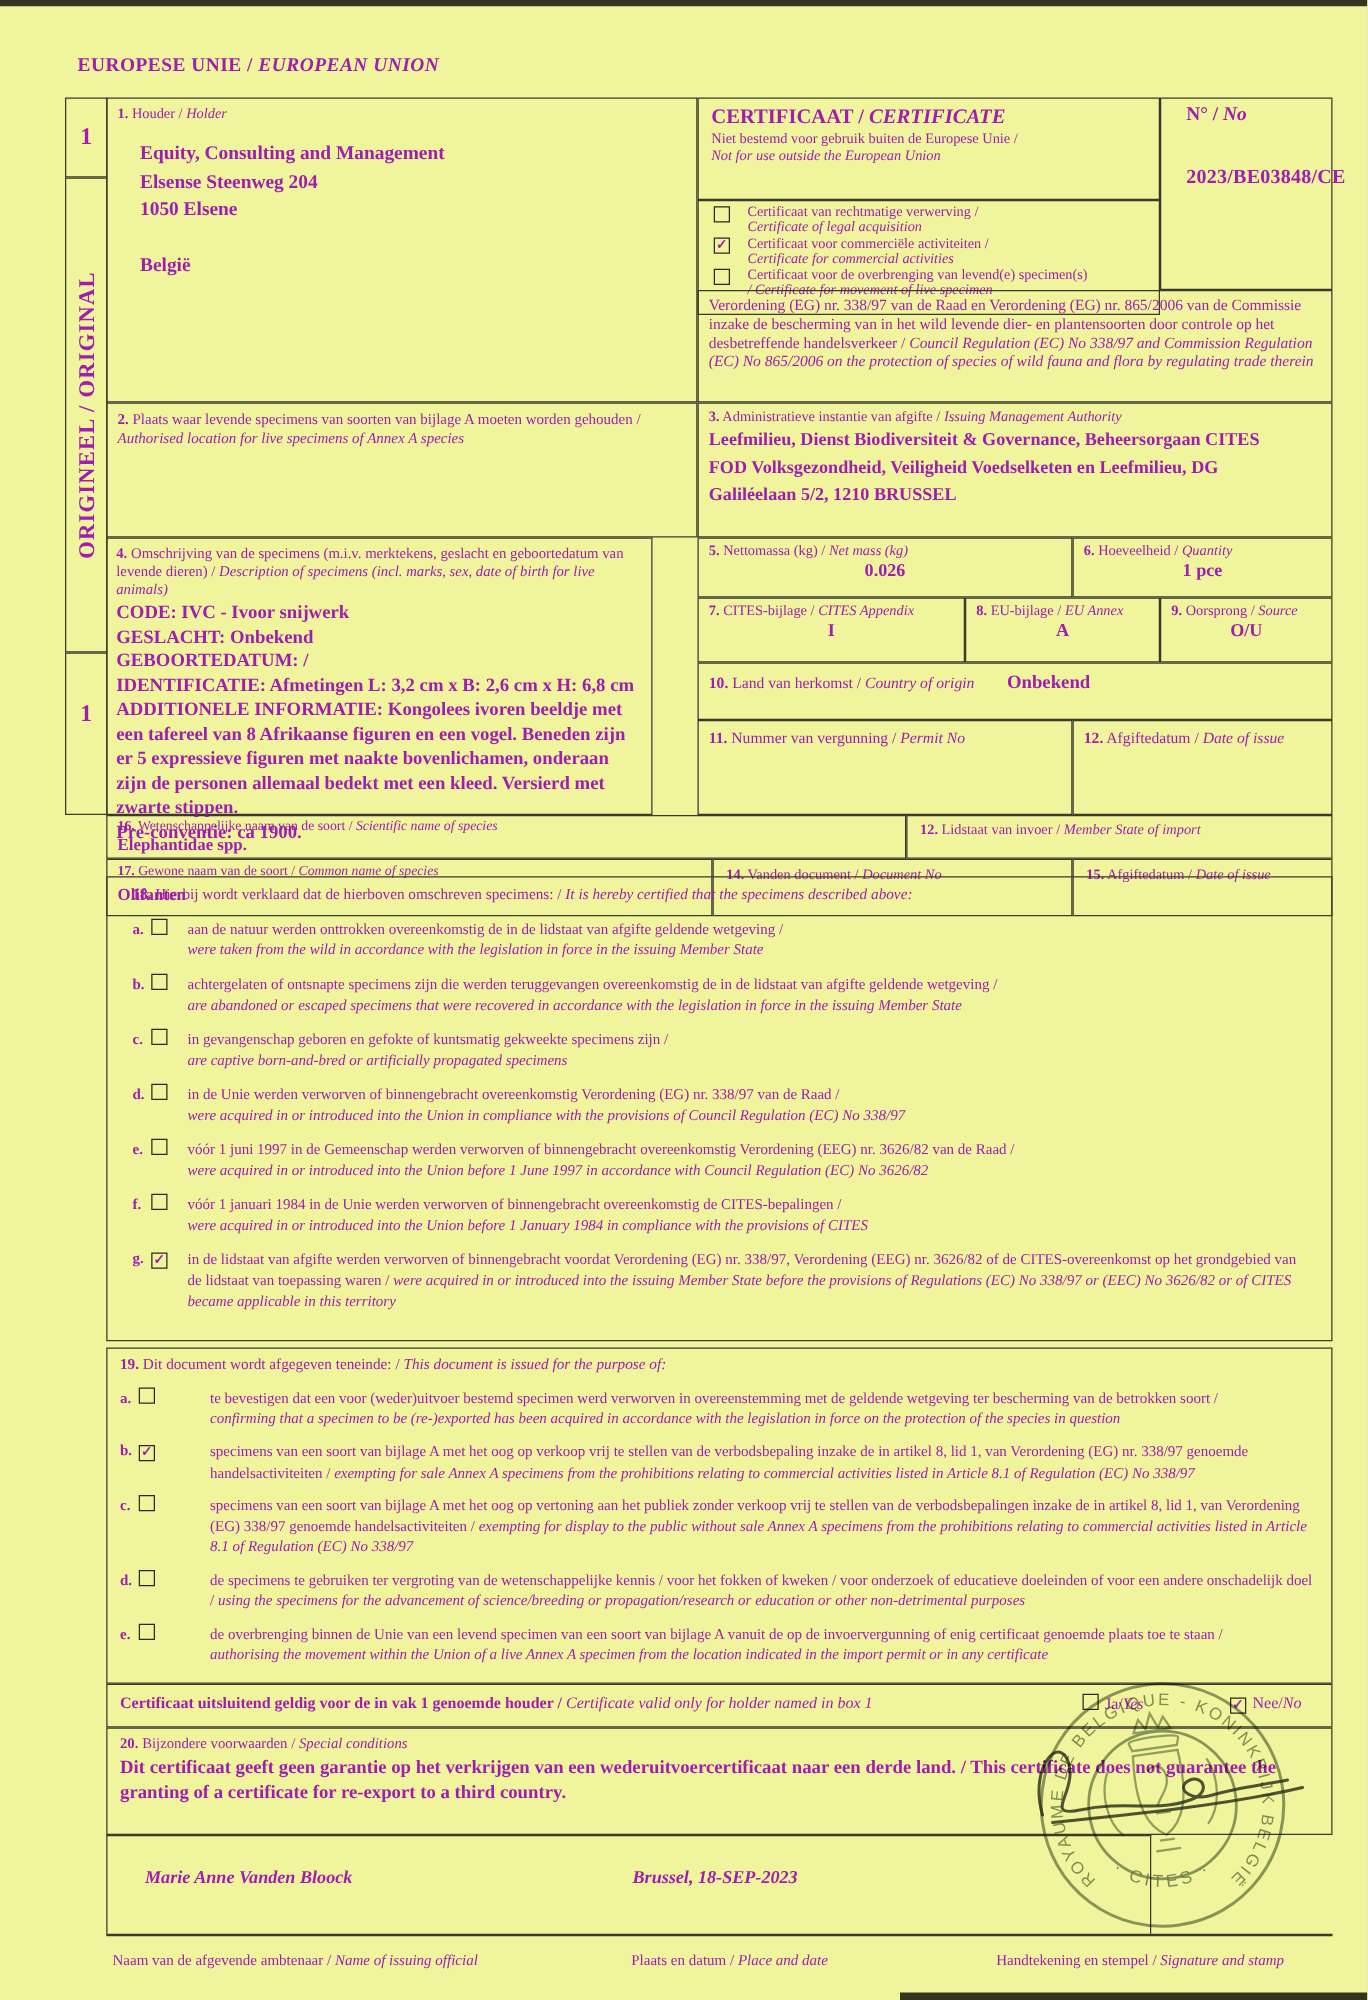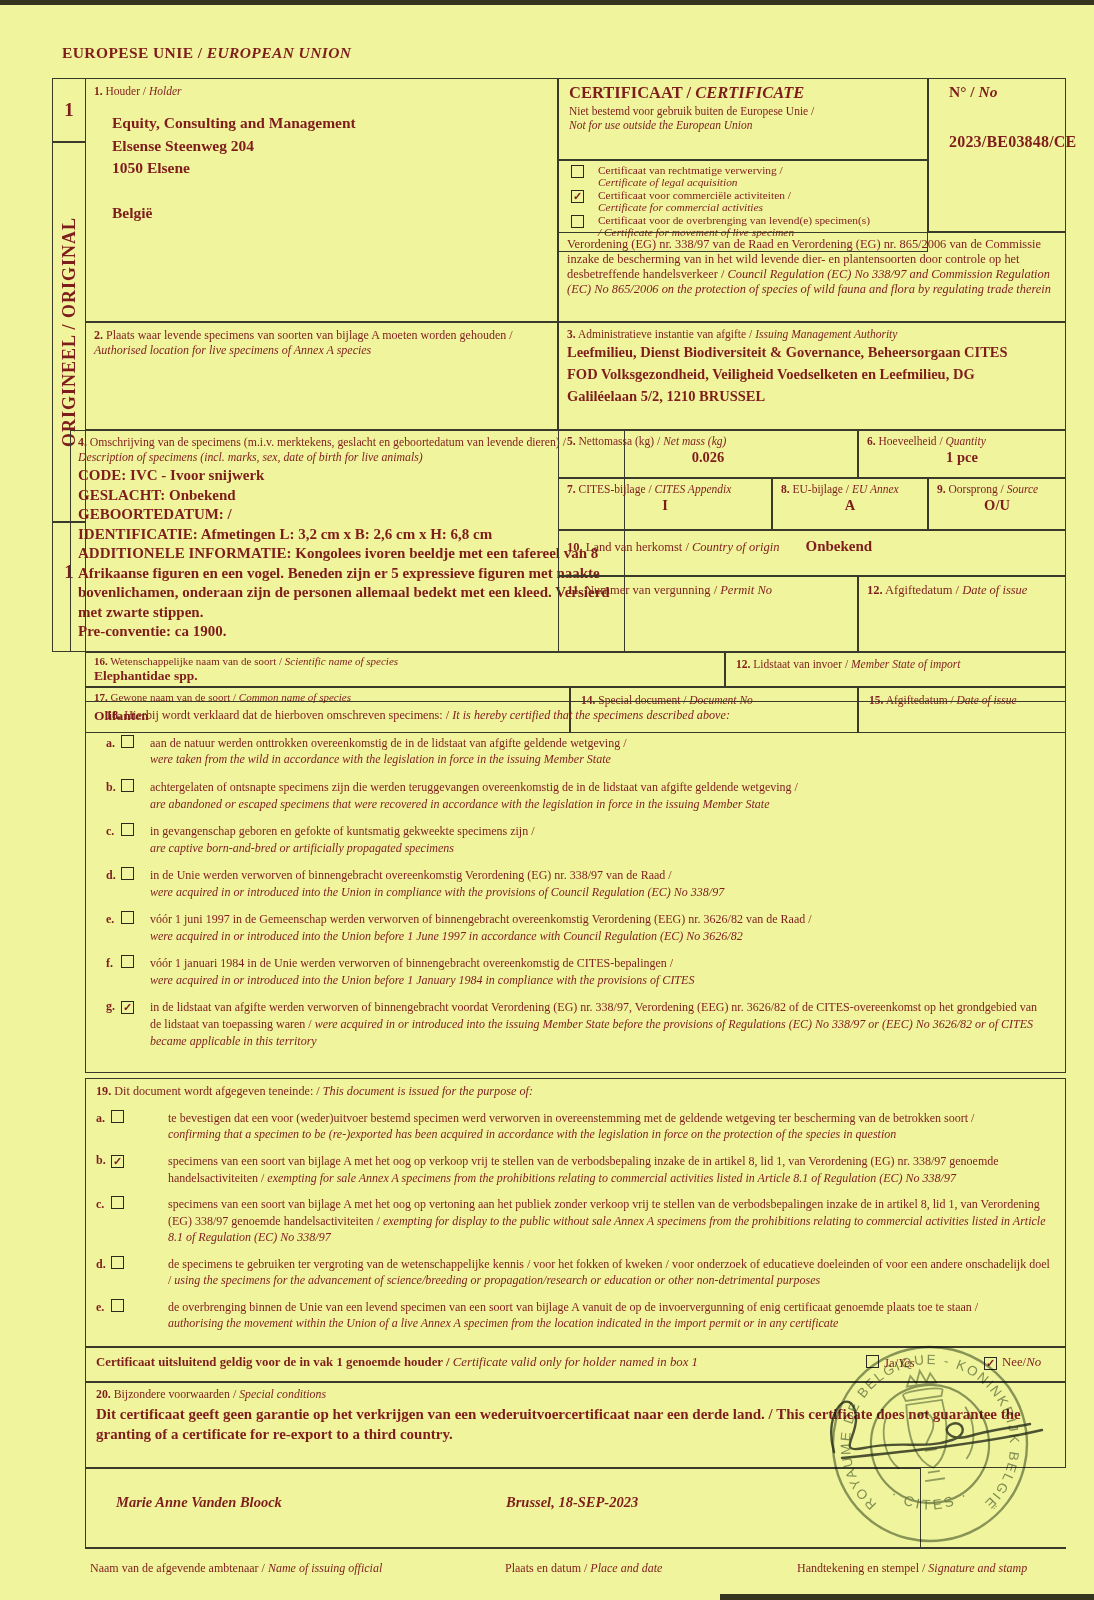--- a/index.html
+++ b/index.html
@@ -1,18 +1,18 @@
 <!DOCTYPE html>
 <html><head>
 <meta charset="utf-8">
 <style>
   html,body{margin:0;padding:0;}
   body{background:#d8d8c8;}
   .page{position:relative;width:1094px;height:1600px;background:#eff49d;overflow:hidden;
-        font-family:"Liberation Serif","DejaVu Serif",serif;color:#7f1d1d;}
+        font-family:"Liberation Serif","DejaVu Serif",serif;color:#a21caf;}
   .scan-edge-top{position:absolute;left:0;top:0;width:1094px;height:5px;background:#35351f;}
   .scan-edge-bottom{position:absolute;left:720px;top:1594px;width:374px;height:6px;background:#35351f;}
   .abs{position:absolute;box-sizing:border-box;}
   .bx{border:1.6px solid #3a3a2b;}
   .hdr{left:62px;top:44px;font-size:15.5px;font-weight:bold;letter-spacing:.4px;}
   .hdr .en{font-style:italic;}
   
   #copy-top{left:52px;top:78px;width:34px;height:64px;display:flex;align-items:center;justify-content:center;
             font-size:19px;font-weight:bold;}
   #origin-box{left:52px;top:142px;width:34px;height:380px;display:flex;align-items:center;justify-content:center;}
@@ -40,21 +40,21 @@
   #no-box .nl-lab{font-size:15.5px;font-weight:bold;font-style:normal;}
   #no-box .nl-lab .en{font-weight:bold;}
   #no-box .no-val{margin-top:32px;font-size:16px;font-weight:bold;letter-spacing:.2px;}
   #regulation{left:558px;top:232px;width:508px;height:90px;padding:4px 8px;font-size:12.4px;line-height:1.2;}
   
   #b2{left:85px;top:322px;width:473px;height:108px;padding:5px 8px;}
   #b2 .lbl{font-size:12px;}
   #b3{left:558px;top:322px;width:508px;height:108px;padding:4px 8px;}
   #b3 .val{font-size:14.5px;font-weight:bold;line-height:1.5;margin-top:1px;}
   
-  #b4{left:70px;top:430px;width:555px;height:222px;padding:4px 7px;}
+  #b4{left:85px;top:430px;width:437px;height:222px;padding:4px 7px;}
   #b4 .lbl{font-size:11.8px;line-height:1.25;}
   #b4 .val{font-size:15px;font-weight:bold;line-height:1.3;margin-top:2px;}
   #b5{left:558px;top:430px;width:300px;height:48px;padding:3px 8px;}
   #b6{left:858px;top:430px;width:208px;height:48px;padding:3px 8px;}
   #b7{left:558px;top:478px;width:214px;height:52px;padding:3px 8px;}
   #b8{left:772px;top:478px;width:156px;height:52px;padding:3px 8px;}
   #b9{left:928px;top:478px;width:138px;height:52px;padding:3px 8px;}
   .val-c{text-align:center;font-weight:bold;font-size:14.5px;margin-top:1px;}
   #b10{left:558px;top:530px;width:508px;height:46px;padding:6px 8px;}
   #b10 .lbl{display:inline;font-size:12.5px;}
@@ -280,21 +280,21 @@
   </div>
 
   <div class="abs bx" id="b17">
     <div class="lbl"><span class="num">17.</span>
       <span>Gewone naam van de soort /</span>
       <span class="en">Common name of species</span></div>
     <div class="val">Olifanten</div>
   </div>
   <div class="abs bx" id="b14">
     <div class="lbl"><span class="num">14.</span>
-      <span>Special document /</span>
+      <span>Vanden document /</span>
       <span class="en">Document No</span></div>
   </div>
   <div class="abs bx" id="b15">
     <div class="lbl"><span class="num">15.</span>
       <span>Afgiftedatum /</span>
       <span class="en">Date of issue</span></div>
   </div>
 
   <div class="abs bx" id="b18">
     <div class="blk-intro">

